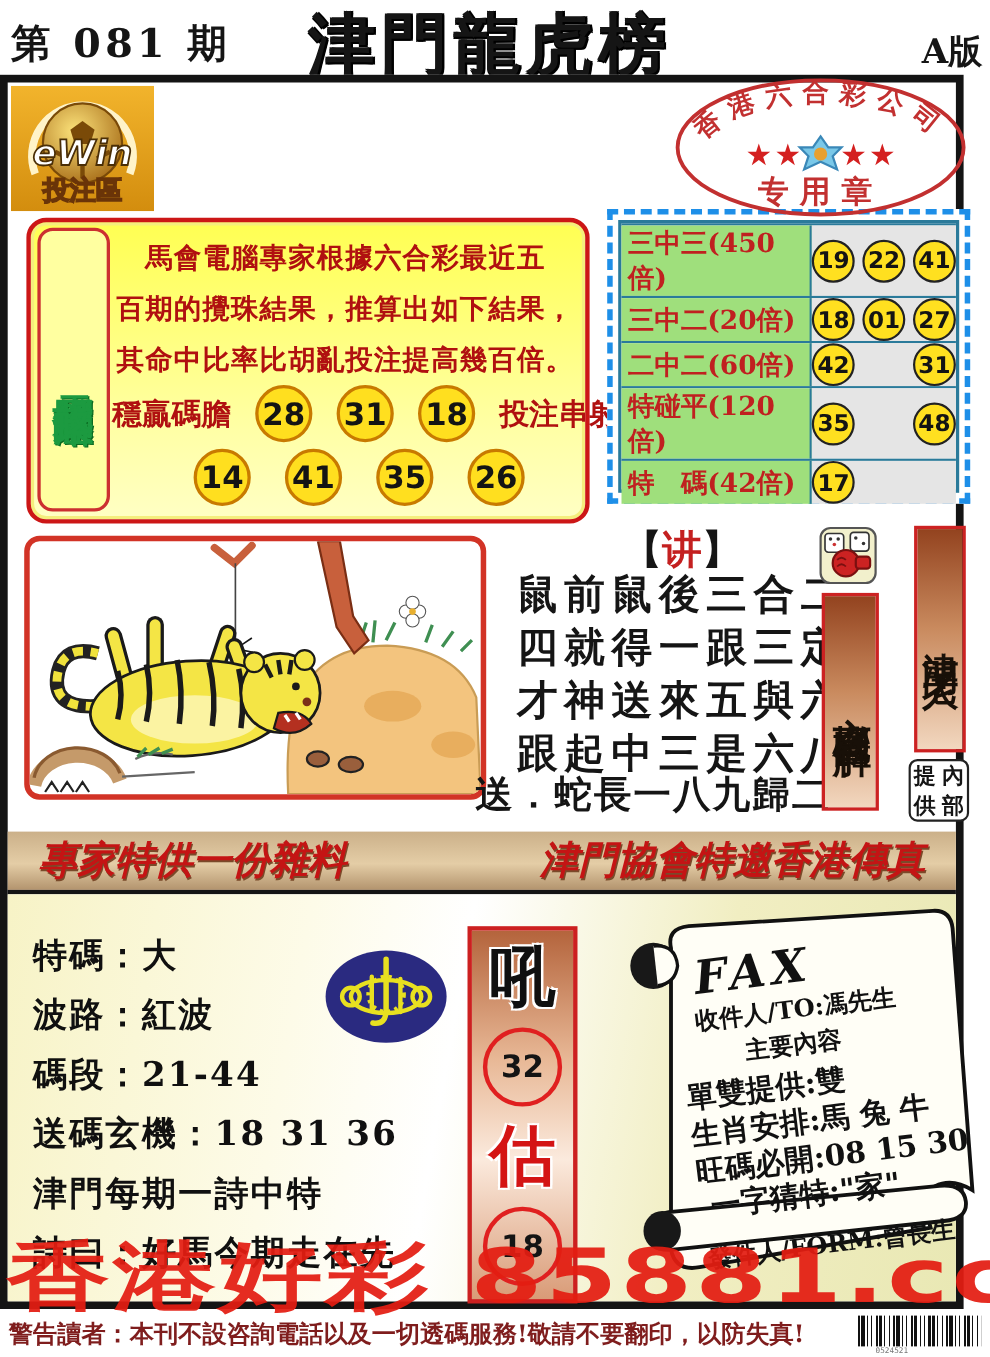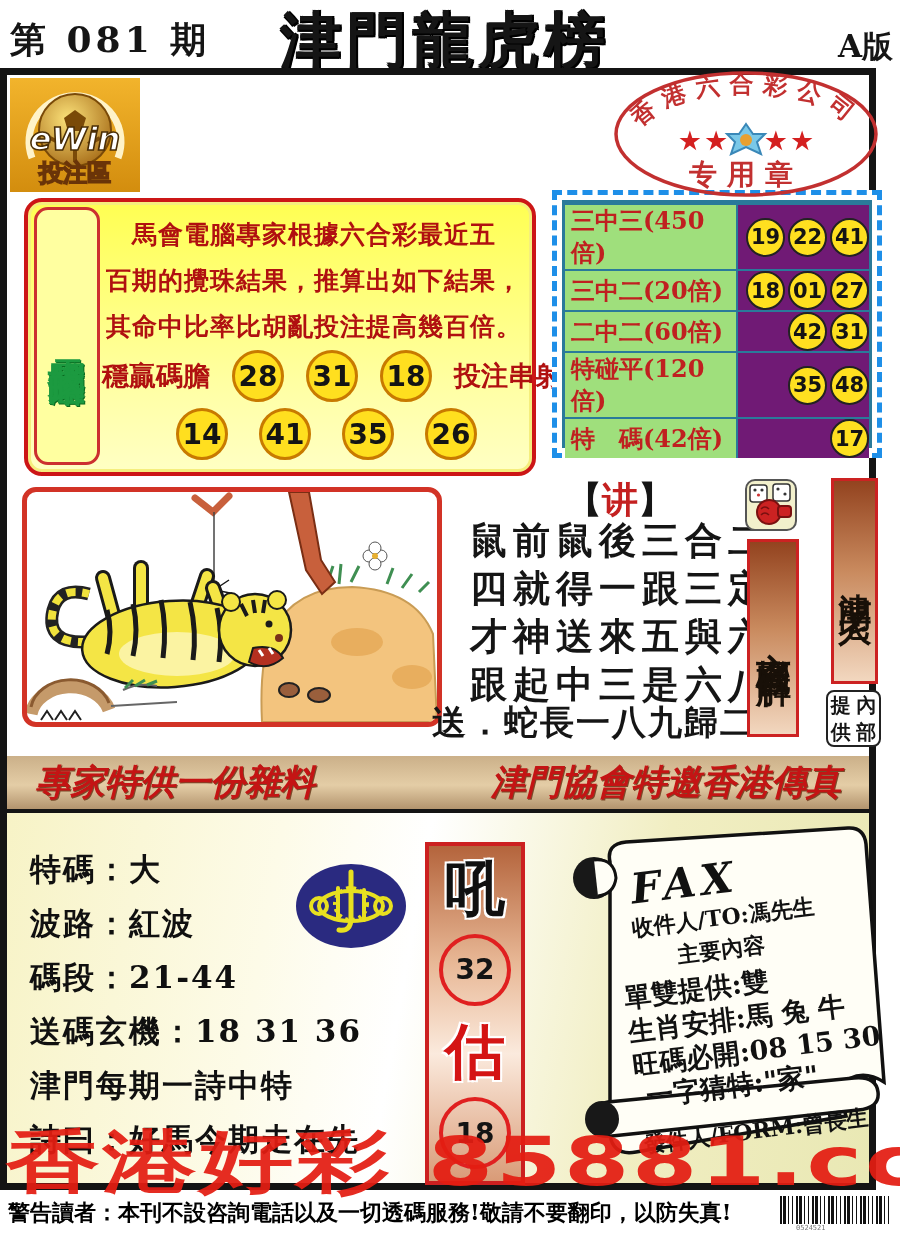--- a/index.html
+++ b/index.html
@@ -43,21 +43,21 @@
   
   .prize-wrap{left:552px;top:190px;width:330px;height:268px;border:5px dashed #1e8fe8;background:#fff;
               box-sizing:border-box;padding:5px;}
   .prize-table{width:100%;height:100%;border:3px solid #2a7a9a;box-sizing:border-box;display:flex;flex-direction:column;}
   .prize-title{flex:0 0 46px;background:#e86262;display:flex;align-items:center;justify-content:center;
                font-size:29px;font-weight:900;letter-spacing:4px;color:#ffd400;
                text-shadow:1px 1px 0 #a80000,-1px -1px 0 #a80000,1px -1px 0 #a80000,-1px 1px 0 #a80000;}
   .prize-row{flex:1;display:flex;border-top:2px solid #2a7a9a;}
   .prize-label{width:57%;background:#9fdf7c;display:flex;align-items:center;padding-left:6px;
                font-size:24px;font-weight:800;color:#c02020;box-sizing:border-box;border-right:2px solid #2a7a9a;}
-  .prize-nums{flex:1;background:#701a75;display:flex;align-items:center;justify-content:flex-end;gap:3px;}
+  .prize-nums{flex:1;background:#e5e5e5;display:flex;align-items:center;justify-content:space-between;gap:3px;}
   .num-circle{width:35px;height:35px;border-radius:50%;background:#ffe020;border:2px solid #222;
               color:#141414;font-size:21px;font-weight:900;display:flex;align-items:center;justify-content:center;
               font-family:"DejaVu Sans","Liberation Sans",sans-serif;}
 
   
   .tiger-box{left:22px;top:487px;width:420px;height:240px;border:5px solid #d23326;border-radius:14px;
              background:#fff;box-sizing:border-box;overflow:hidden;}
 
   
   .poem-title{left:455px;top:476px;width:330px;text-align:center;font-size:36px;font-weight:900;}
@@ -100,21 +100,21 @@
   .roar-circle{width:72px;height:72px;border-radius:50%;border:4px solid #e02020;display:flex;align-items:center;
                justify-content:center;font-size:28px;font-weight:900;color:#141414;box-sizing:border-box;
                font-family:"DejaVu Sans","Liberation Sans",sans-serif;}
 
   .fax-scroll{left:548px;top:820px;width:340px;height:368px;}
 
   
   .watermark{left:6px;top:1128px;font-size:68px;font-weight:900;color:#e41d12;opacity:0.93;white-space:nowrap;
              font-family:"DejaVu Sans","Liberation Sans",sans-serif;letter-spacing:2px;transform:scaleX(1.38);
              transform-origin:left center;z-index:20;line-height:1;}
-  .footer-warning{left:8px;top:1198px;width:772px;font-size:22px;font-weight:900;color:#000000;z-index:15;}
+  .footer-warning{left:8px;top:1198px;width:772px;font-size:22px;font-weight:900;color:#7f1d1d;z-index:15;}
   .barcode{left:780px;top:1196px;width:112px;height:28px;z-index:15;
            background:repeating-linear-gradient(90deg,#111 0 2px,#fff 2px 3px,#111 3px 6px,#fff 6px 8px,#111 8px 9px,#fff 9px 12px,#111 12px 13px,#fff 13px 16px);}
   .barcode-text{left:796px;top:1224px;font-size:7px;color:#777;z-index:15;font-family:"DejaVu Sans Mono","Liberation Mono",monospace;}
 </style>
 </head>
 <body>
 
 <div id="page">
 
   <div class="abs issue">第 081 期</div>

